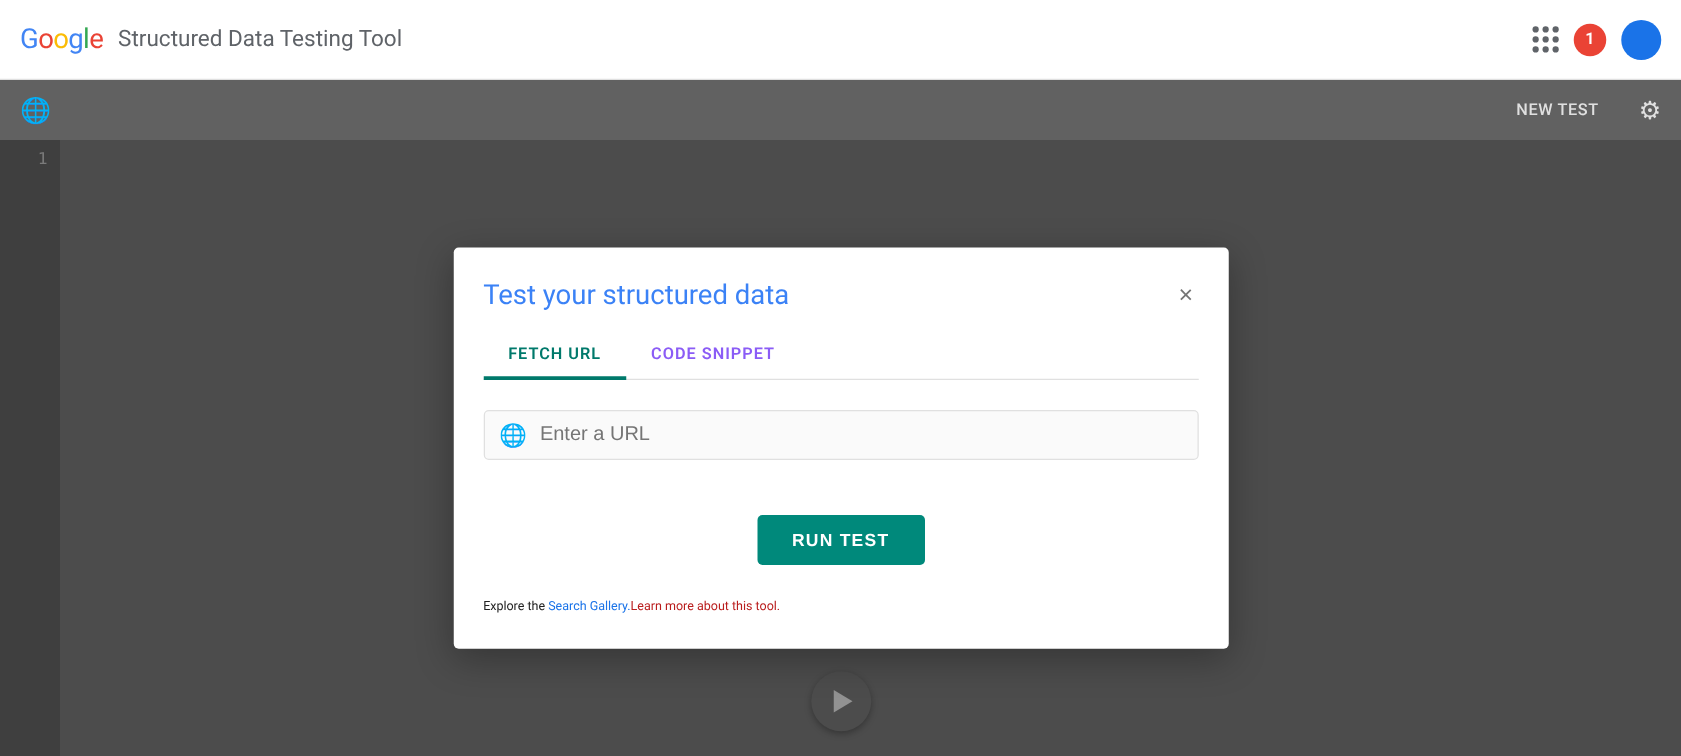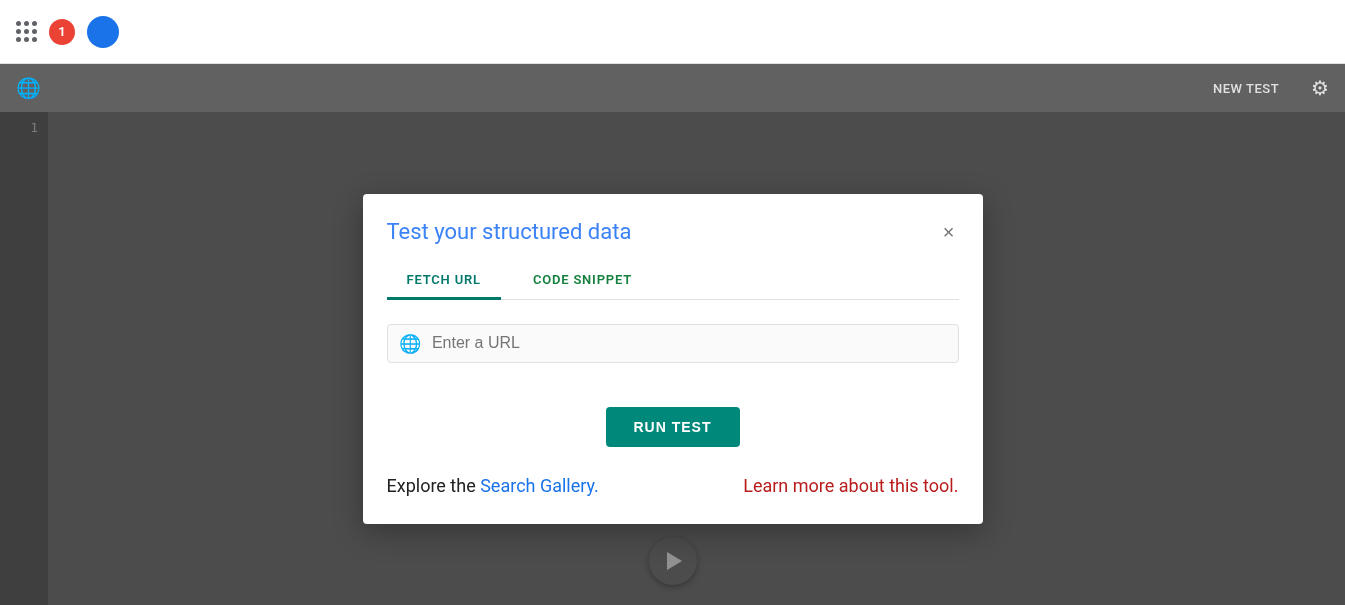--- a/index.html
+++ b/index.html
@@ -200,28 +200,27 @@
       color: #757575;
       padding: 4px;
       line-height: 1;
     }
 
     
     #modal-tabs {
       display: flex;
       border-bottom: 1px solid #e0e0e0;
       margin-bottom: 24px;
-      gap: 12px;
     }
     .tab {
       padding: 10px 20px;
       font-size: 13px;
       font-weight: 600;
       letter-spacing: 0.8px;
-      color: #15803d;
+      color: #8b5cf6;
       cursor: pointer;
       border-bottom: 3px solid transparent;
       margin-bottom: -1px;
     }
     .tab.active {
       color: #00796b;
       border-bottom: 3px solid #00796b;
     }
 
     
@@ -263,31 +262,36 @@
       font-size: 14px;
       font-weight: 600;
       letter-spacing: 1px;
       cursor: pointer;
       margin-top: 20px;
     }
 
     
     #modal-footer {
       display: flex;
-      justify-content: space-between;
-      font-size: 18px;
+      font-size: 10px;
     }
     .footer-left { color: #212121; }
     .footer-link { color: #1a73e8; text-decoration: none; }
     .footer-right { color: #b91c1c; text-decoration: none; }
   </style>
 </head>
 <body>
 
 <div id="header">
+  <div id="header-left">
+    <span class="google-logo">
+      <span class="g-blue">G</span><span class="g-red">o</span><span class="g-yellow">o</span><span class="g-blue">g</span><span class="g-green">l</span><span class="g-red">e</span>
+    </span>
+    <span class="app-title">Structured Data Testing Tool</span>
+  </div>
   <div id="header-right">
     <div class="grid-icon">
       <div class="grid-dot"></div>
         <div class="grid-dot"></div>
         <div class="grid-dot"></div>
       <div class="grid-dot"></div>
         <div class="grid-dot"></div>
         <div class="grid-dot"></div>
       <div class="grid-dot"></div>
         <div class="grid-dot"></div>

